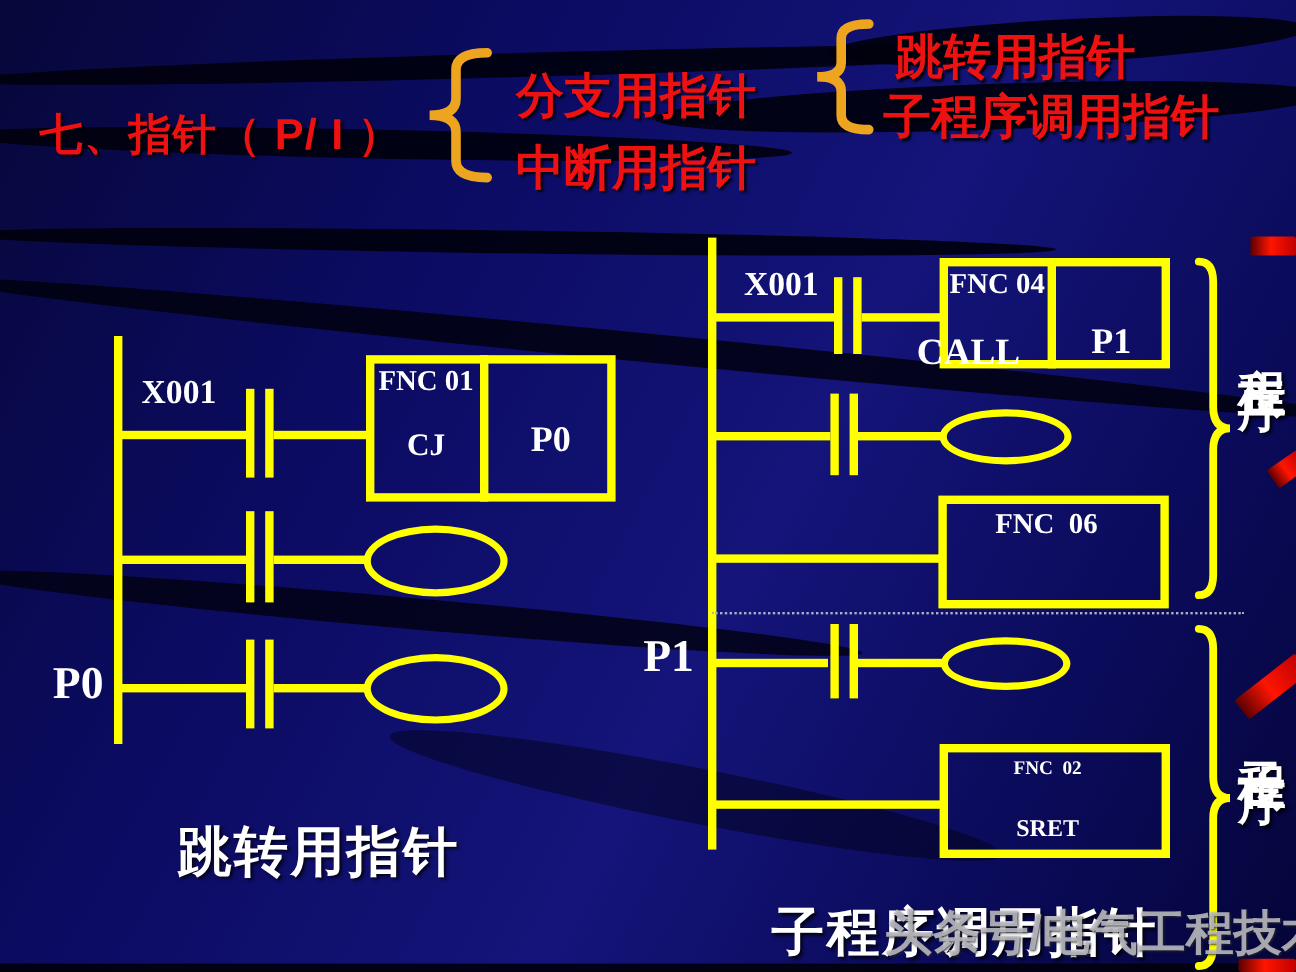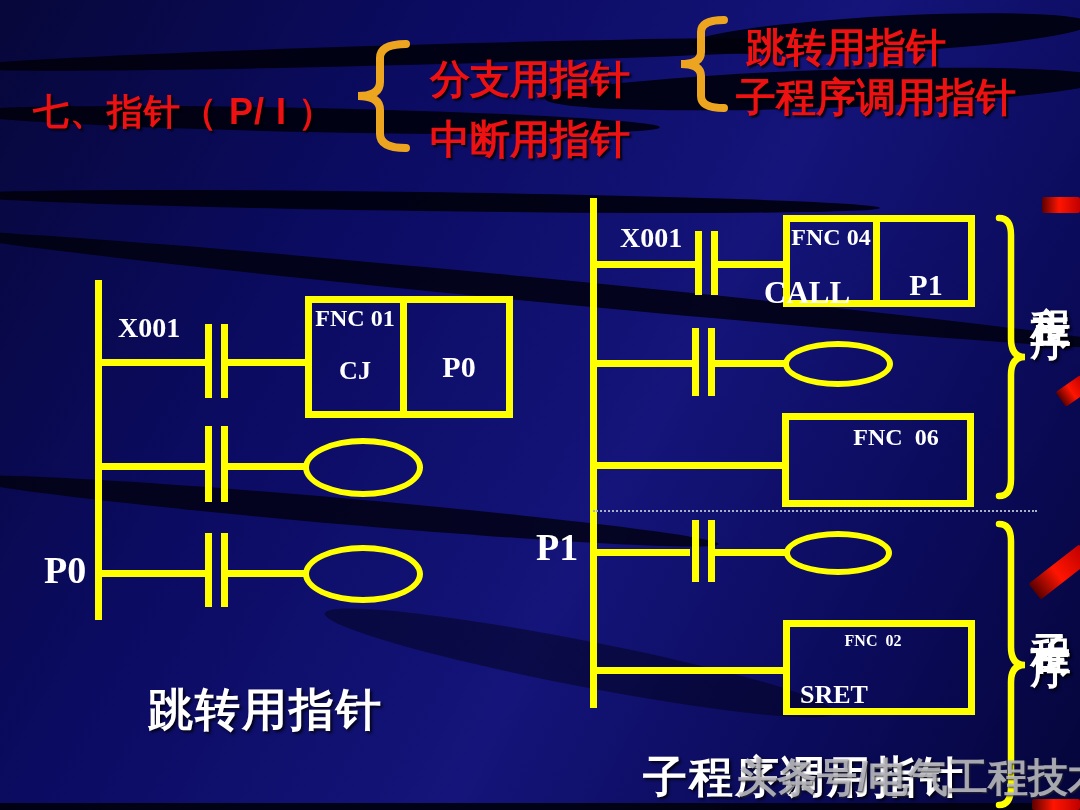--- a/index.html
+++ b/index.html
@@ -102,35 +102,35 @@
   <div class="abs ladder-text" style="left:880px;top:268px;width:92px;font-size:30px;">P1</div>
 
   <div class="yl" style="left:590px;top:360px;width:102px;height:7px;"></div>
   <div class="yl" style="left:692px;top:328px;width:7px;height:68px;"></div>
   <div class="yl" style="left:708px;top:328px;width:7px;height:68px;"></div>
   <div class="yl" style="left:715px;top:360px;width:70px;height:7px;"></div>
   <div class="coil" style="left:783px;top:341px;width:98px;height:34px;"></div>
 
   <div class="yl" style="left:590px;top:462px;width:195px;height:7px;"></div>
   <div class="fbox" style="left:782px;top:413px;width:178px;height:80px;"></div>
-  <div class="abs ladder-text" style="left:790px;top:424px;width:164px;font-size:24px;padding-left:24px;">FNC  06</div>
+  <div class="abs ladder-text" style="left:790px;top:424px;width:164px;font-size:24px;">FNC  06</div>
 
   <div class="dotted" style="left:593px;top:510px;width:444px;"></div>
 
   <div class="yl" style="left:590px;top:549px;width:100px;height:7px;"></div>
   <div class="yl" style="left:692px;top:520px;width:7px;height:62px;"></div>
   <div class="yl" style="left:708px;top:520px;width:7px;height:62px;"></div>
   <div class="yl" style="left:715px;top:549px;width:70px;height:7px;"></div>
   <div class="coil" style="left:784px;top:531px;width:96px;height:32px;"></div>
   <div class="abs ladder-text" style="left:536px;top:525px;font-size:38px;">P1</div>
 
   <div class="yl" style="left:590px;top:667px;width:195px;height:7px;"></div>
   <div class="fbox" style="left:783px;top:620px;width:178px;height:81px;"></div>
   <div class="abs ladder-text" style="left:791px;top:632px;width:164px;font-size:16px;">FNC  02</div>
-  <div class="abs ladder-text" style="left:752px;top:680px;width:164px;font-size:26px;">SRET</div>
+  <div class="abs ladder-text" style="left:791px;top:680px;width:164px;font-size:20px;">SRET</div>
 
   <svg style="left:994px;top:215px;" width="36" height="284" viewBox="0 0 36 284">
     <path d="M 5 3 Q 17 3 17 20 L 17 124 Q 17 142 31 142 Q 17 142 17 160 L 17 264 Q 17 281 5 281" fill="none" stroke="#ffff00" stroke-width="6.5" stroke-linecap="round"></path>
   </svg>
   <div class="abs vert cn" style="left:1024px;top:274px;height:150px;">主程序</div>
 
   <svg style="left:994px;top:521px;" width="36" height="287" viewBox="0 0 36 287">
     <path d="M 5 3 Q 17 3 17 20 L 17 126 Q 17 144 31 144 Q 17 144 17 161 L 17 266 Q 17 284 5 284" fill="none" stroke="#ffff00" stroke-width="6.5" stroke-linecap="round"></path>
   </svg>
   <div class="abs vert cn" style="left:1024px;top:602px;height:160px;">子程序</div>

